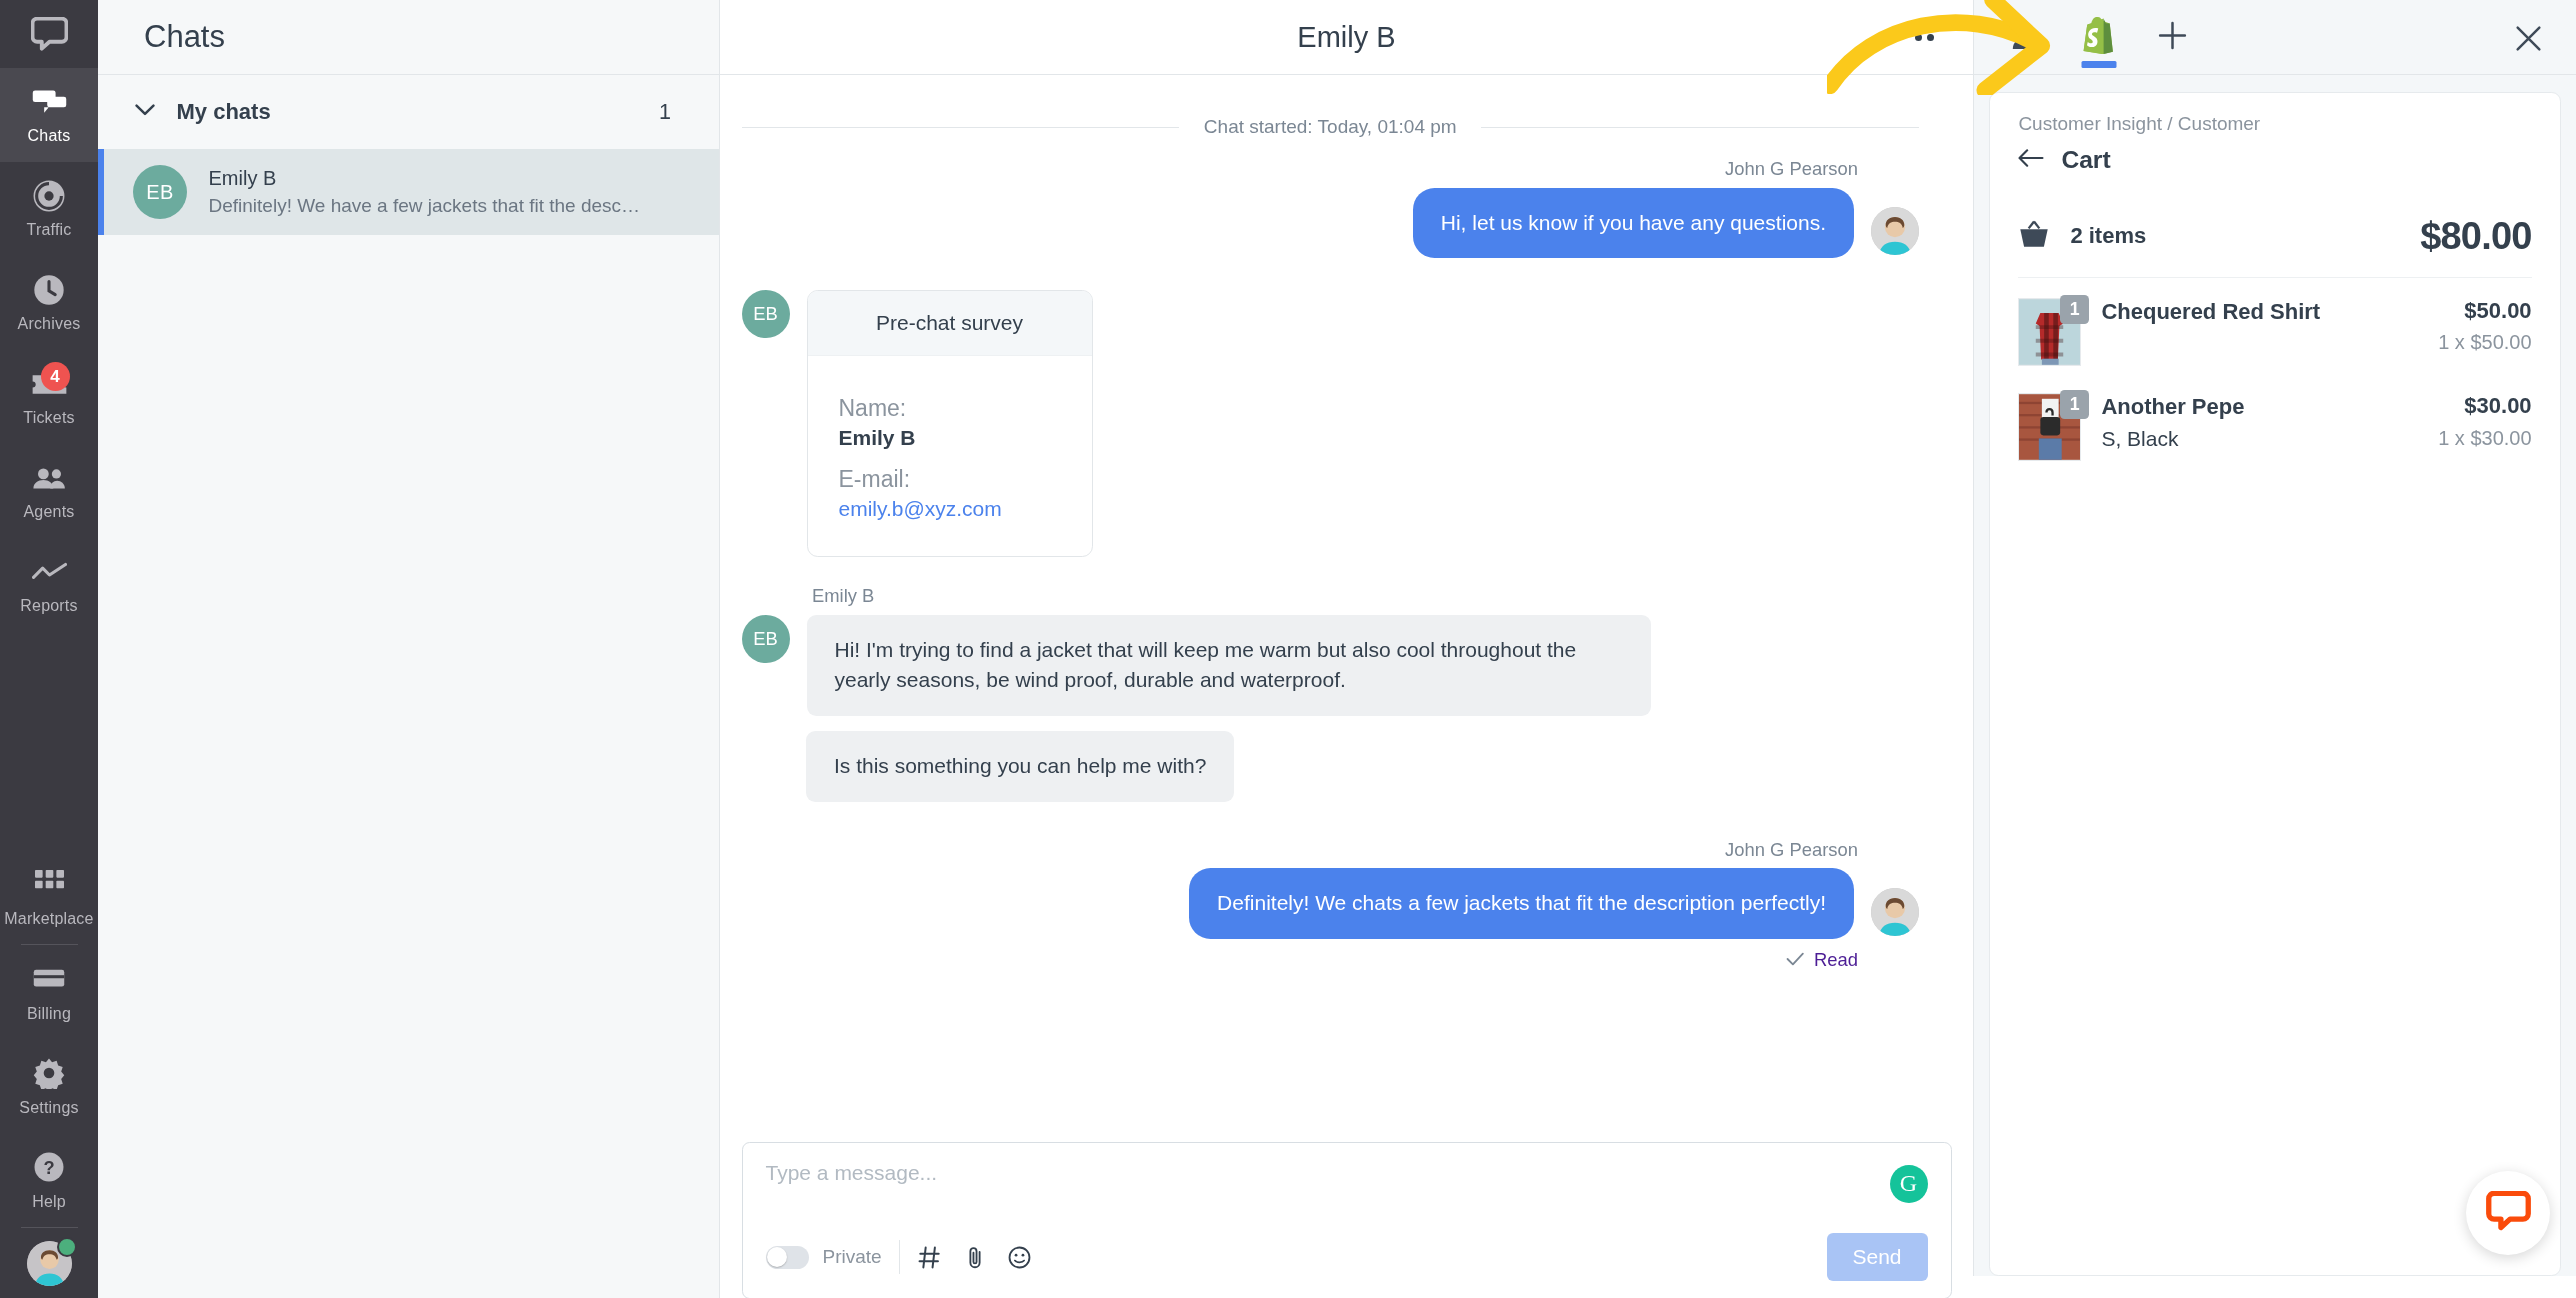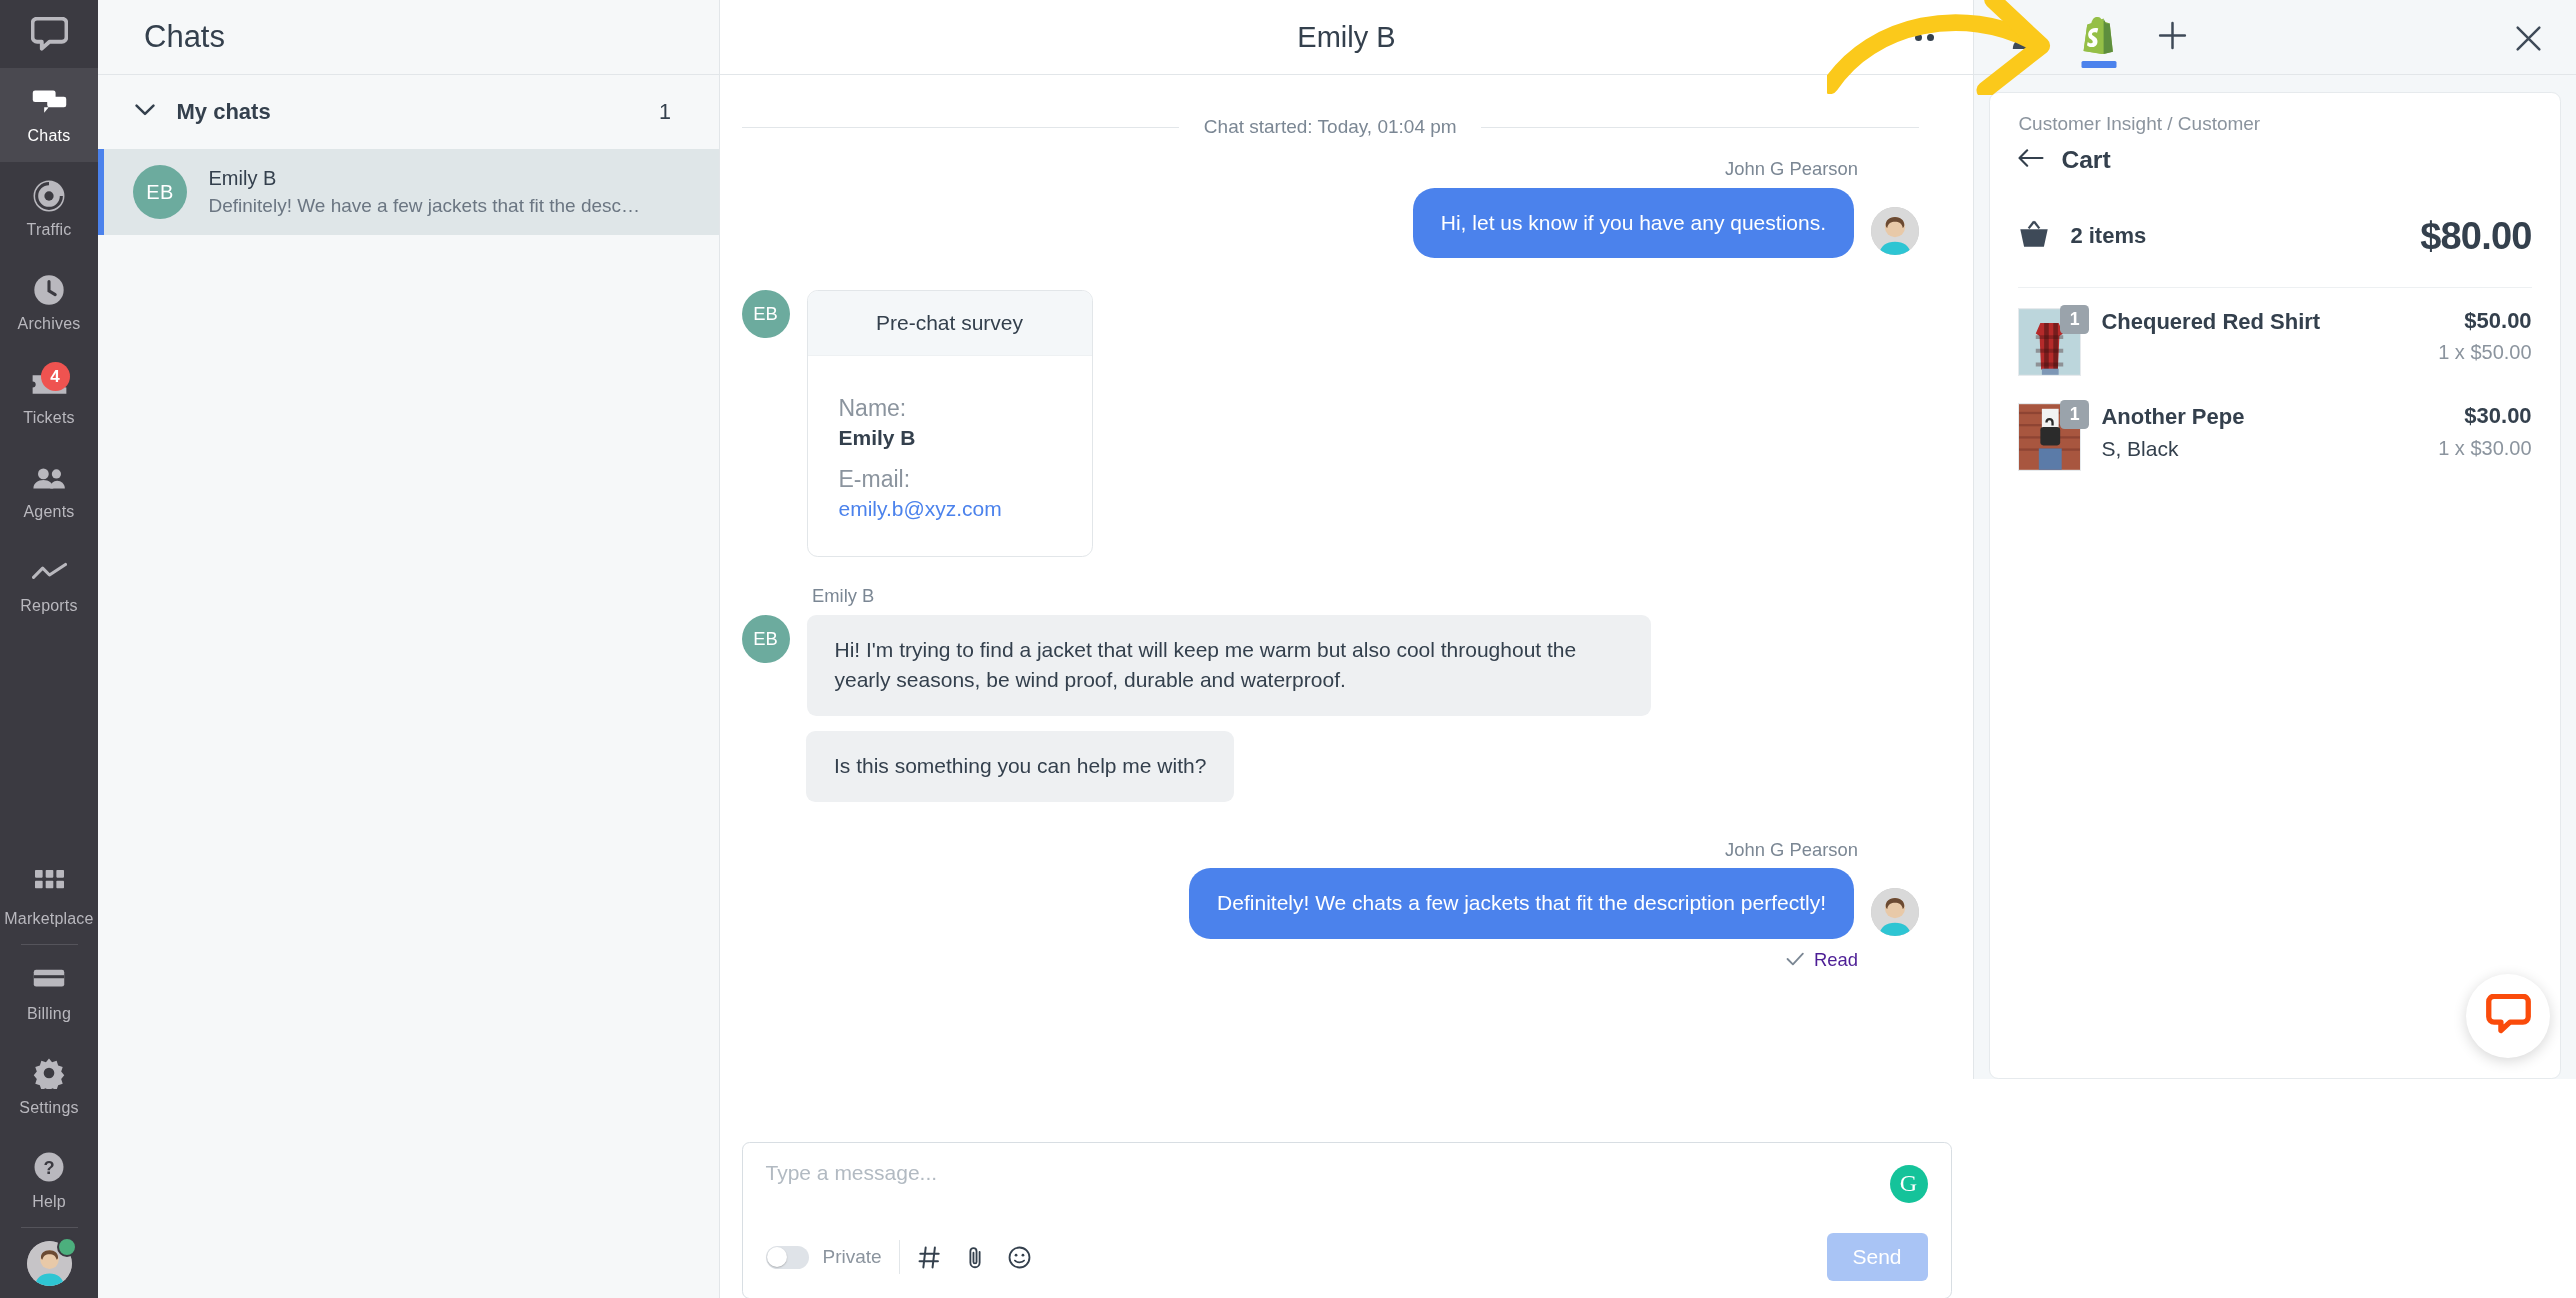--- a/index.html
+++ b/index.html
@@ -155,39 +155,39 @@
     background: #15c39a; color: #fff; display: flex; align-items: center; justify-content: center;
     font-size: 24px; font-family: "Liberation Serif", serif;
   }
   .composer-foot { display: flex; align-items: center; justify-content: space-between; padding: 15.4px 21.5px 20px 21.5px; }
   .addtag { color: #4b82ec; font-size: 19px; cursor: pointer; }
   .hint { font-size: 19px; color: #7b8794; display: flex; align-items: center; gap: 7.7px; }
   .kbd { background: #eceff1; border-radius: 3.8px; padding: 2.3px 9.2px; color: #34404d; font-size: 19px; }
 
   
   .details {
-    width: 603px; flex: 0 0 603px; height: 1079px; background: #f4f7f9;
+    width: 603px; flex: 0 0 603px; height: 1276px; background: #f4f7f9;
     border-left: 0.8px solid #e2e6e9; display: flex; flex-direction: column; position: relative;
   }
   .details-head {
     height: 75px; display: flex; align-items: center; justify-content: flex-start;
     border-bottom: 0.8px solid #e2e6e9; padding-left: 18.4px; gap: 7.7px; background: #f4f7f9;
   }
   .app-tab { width: 66px; height: 75px; display: flex; align-items: center; justify-content: center; position: relative; cursor: pointer; }
   .app-tab.active::after { content: ""; position: absolute; bottom: 6.1px; left: 50%; transform: translateX(-50%); width: 35px; height: 7px; border-radius: 1.5px; background: #4b82ec; }
   .close-btn { position: absolute; right: 26px; top: 17px; width: 43px; height: 43px; display: flex; align-items: center; justify-content: center; cursor: pointer; }
 
   .details-card {
     margin: 17px 15.4px 0 15.4px; background: #fff; border: 0.8px solid #e6eaed;
     border-radius: 9.2px; flex: 1 1 auto; overflow: hidden; padding: 20px 28px 0 28px;
   }
   .breadcrumb { font-size: 19px; color: #8b949e; margin-bottom: 10.7px; }
   .cart-title-row { display: flex; align-items: center; gap: 17px; margin-bottom: 41px; }
   .cart-title { font-size: 24.6px; color: #34404d; font-weight: 600; }
-  .cart-sum { display: flex; align-items: center; justify-content: space-between; padding-bottom: 29px; border-bottom: 0.8px solid #edf0f2; }
+  .cart-sum { display: flex; align-items: center; justify-content: space-between; padding-bottom: 19px; border-bottom: 0.8px solid #edf0f2; }
   .cart-sum-l { display: flex; align-items: center; gap: 20px; }
   .cart-items-txt { font-size: 22px; color: #34404d; font-weight: 600; }
   .cart-total { font-size: 38px; color: #34404d; font-weight: 600; letter-spacing: -0.8px; }
   .prod-row { display: flex; align-items: flex-start; gap: 20px; padding: 20px 0 7.7px 0; }
   .thumb-wrap { position: relative; flex: 0 0 63px; }
   .thumb { width: 63px; height: 68px; border: 0.8px solid #e6eaed; background: #dfe6e8; overflow: hidden; position: relative; }
   .qty {
     position: absolute; top: -3.1px; right: -7.7px; width: 29px; height: 29px; border-radius: 4.6px;
     background: #9aa3ab; color: #fff; font-size: 17.7px; display: flex; align-items: center; justify-content: center; font-weight: 600;
   }

